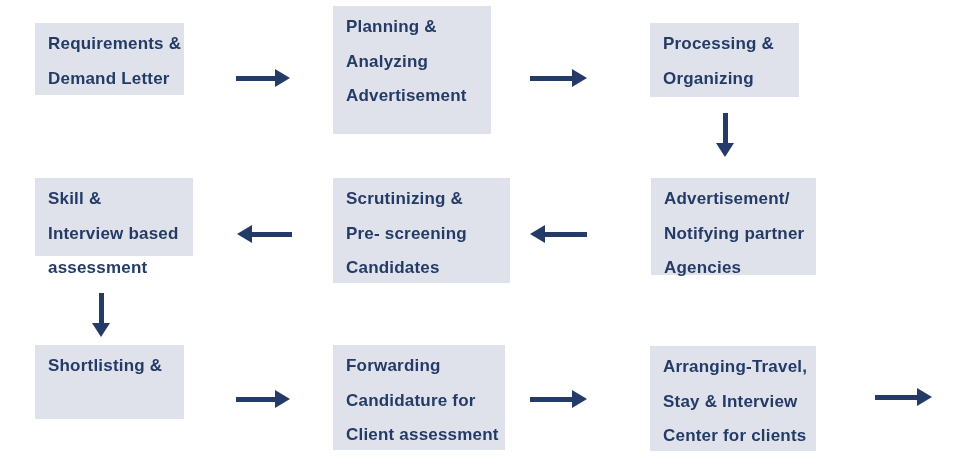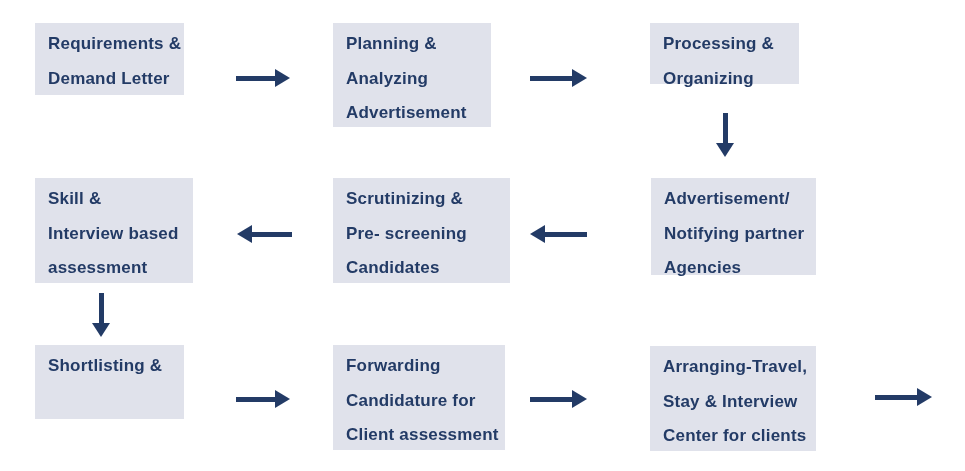--- a/index.html
+++ b/index.html
@@ -43,32 +43,32 @@
   <div class="node" style="left:35px;top:23px;width:149px;height:72px">
     <div class="line">Requirements &amp;</div>
     <div class="line">Demand Letter</div>
   </div>
 
   <div class="arrow h" style="left:236px;top:69px;width:54px">
     <span class="shaft"></span>
       <span class="head-right"></span>
   </div>
 
-  <div class="node" style="left:333px;top:23px;width:158px;height:104px">
+  <div class="node" style="left:333px;top:6px;width:158px;height:128px">
     <div class="line">Planning &amp;</div>
     <div class="line">Analyzing</div>
     <div class="line">Advertisement</div>
   </div>
 
   <div class="arrow h" style="left:530px;top:69px;width:57px">
     <span class="shaft"></span>
       <span class="head-right"></span>
   </div>
 
-  <div class="node" style="left:650px;top:23px;width:149px;height:61px">
+  <div class="node" style="left:650px;top:23px;width:149px;height:74px">
     <div class="line">Processing &amp;</div>
     <div class="line">Organizing</div>
   </div>
 
   <div class="arrow down" style="left:716px;top:113px;height:44px">
     <span class="vshaft"></span>
       <span class="head-down"></span>
   </div>
 
   <div class="node" style="left:651px;top:178px;width:165px;height:97px">
@@ -86,21 +86,21 @@
     <div class="line">Scrutinizing &amp;</div>
     <div class="line">Pre- screening</div>
     <div class="line">Candidates</div>
   </div>
 
   <div class="arrow h" style="left:237px;top:225px;width:55px">
     <span class="head-left"></span>
       <span class="shaft"></span>
   </div>
 
-  <div class="node" style="left:35px;top:178px;width:158px;height:105px">
+  <div class="node" style="left:35px;top:178px;width:158px;height:78px">
     <div class="line">Skill &amp;</div>
     <div class="line">Interview based</div>
     <div class="line">assessment</div>
   </div>
 
   <div class="arrow down" style="left:92px;top:293px;height:44px">
     <span class="vshaft"></span>
       <span class="head-down"></span>
   </div>
 

